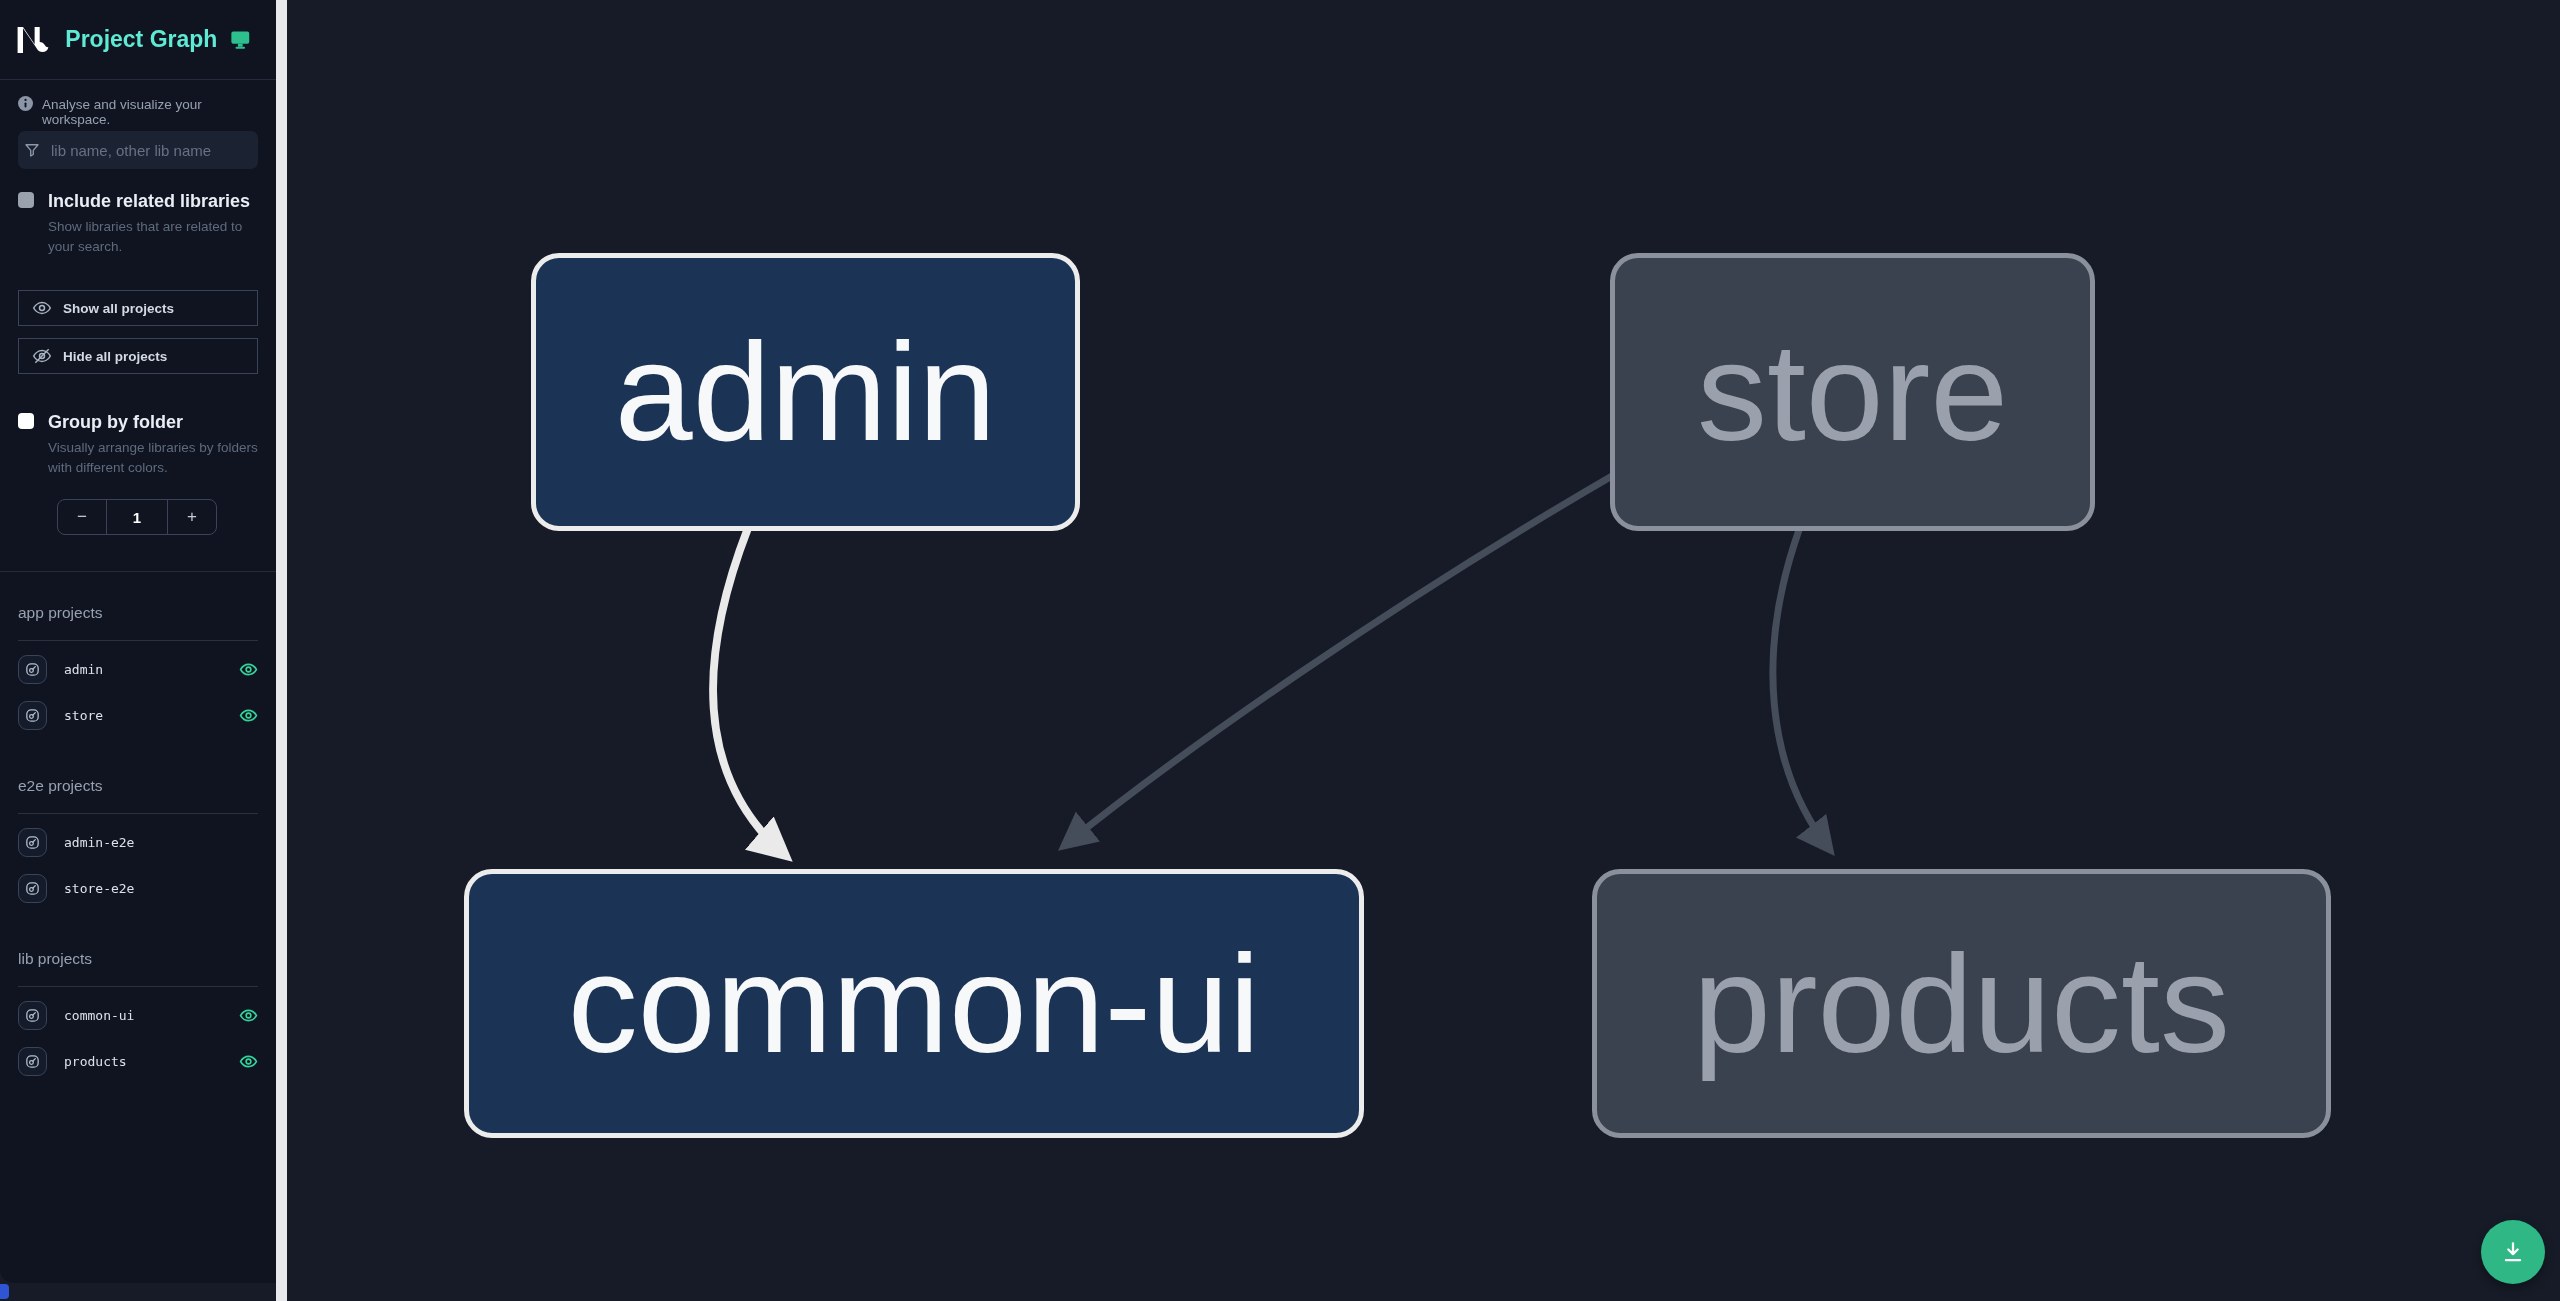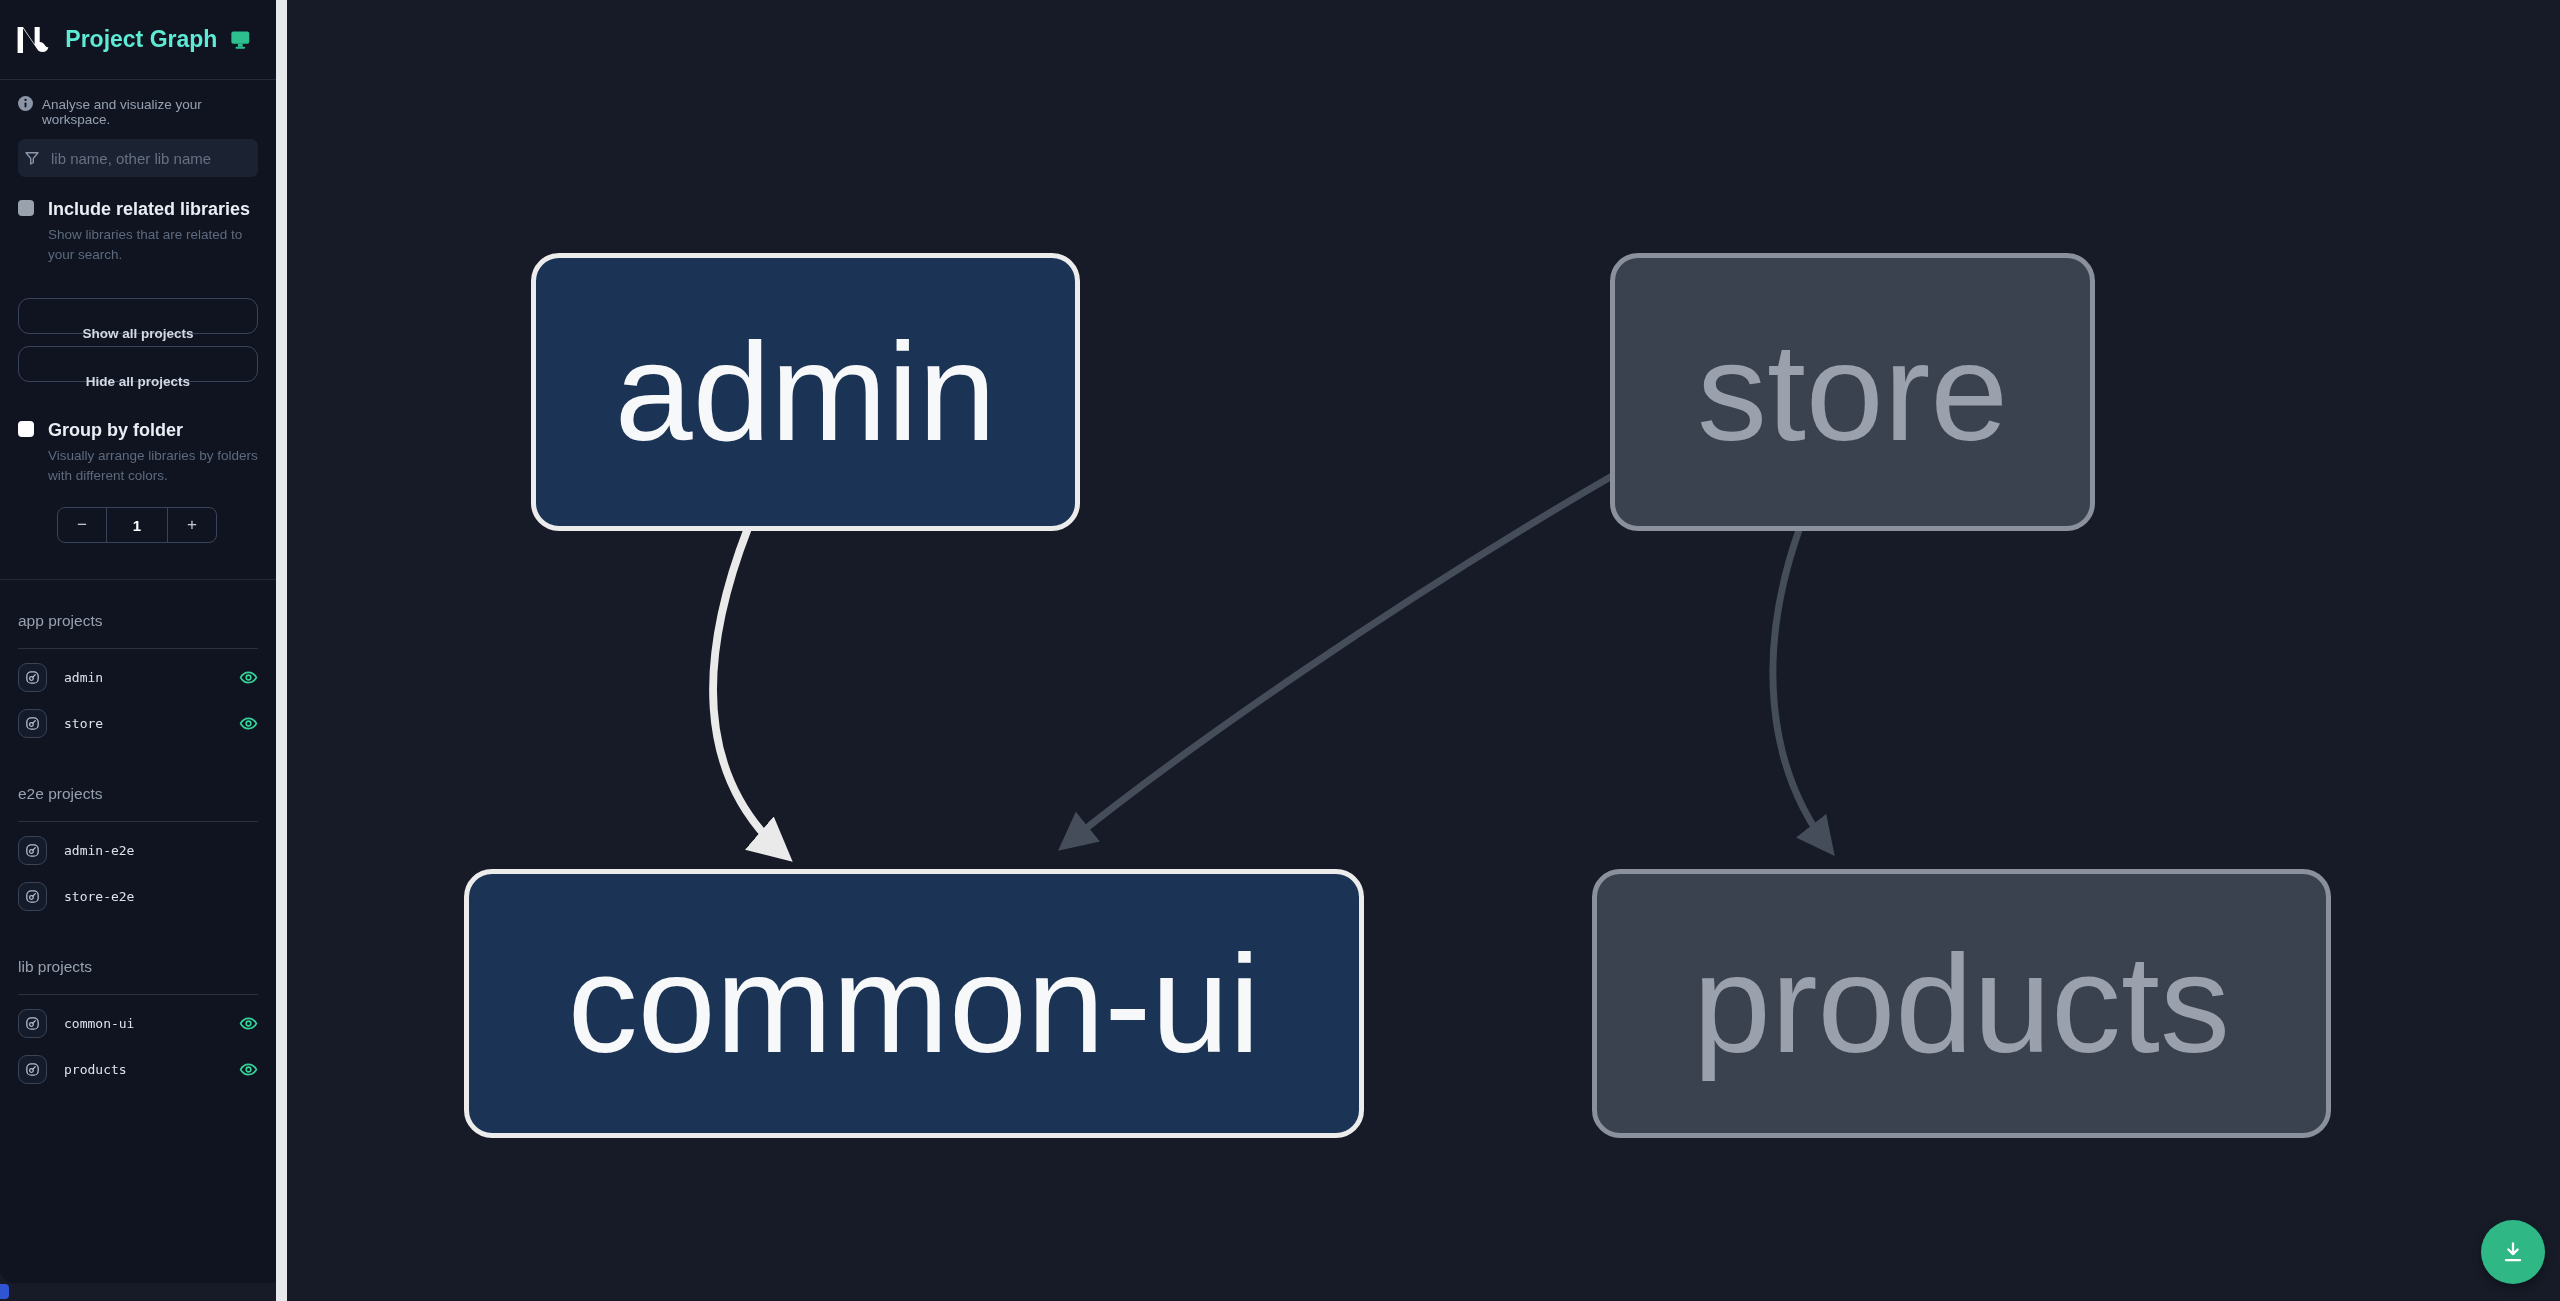--- a/index.html
+++ b/index.html
@@ -35,44 +35,43 @@
   .corner-accent { position:absolute; left:0; top:1284px; width:9px; height:15px; background:#2f55d4; border-radius:0 4px 4px 0; z-index:2; }
 
   .sb-header { height:80px; display:flex; align-items:center; gap:12px; padding:0 24px 0 14px; border-bottom:1px solid #242b3c; }
   .sb-title { font-size:23px; font-weight:700; color:#5eead4; white-space:nowrap; }
   .monitor-icon { margin-left:auto; }
 
   .sb-tagline { display:flex; align-items:flex-start; gap:9px; padding:17px 18px 0 18px; font-size:13.5px; color:#96a0b1; }
   .sb-tagline svg { flex:0 0 auto; margin-top:-1px; }
 
   .sb-search {
-    margin:12px 18px 0; height:38px; background:#1b2232; border-radius:7px;
+    margin:4px 18px 0; height:38px; background:#1b2232; border-radius:7px;
     display:flex; align-items:center; gap:10px; padding:0 5px;
   }
   .sb-search input {
     background:transparent; border:none; outline:none; flex:1;
     font-size:15px; color:#cdd5e1; font-family:"Liberation Sans", sans-serif;
   }
   .sb-search input::placeholder { color:#66718  4; color:#667184; }
 
   .sb-check { display:grid; grid-template-columns:16px 1fr; column-gap:14px; row-gap:5px; margin:22px 18px 0; }
   .sb-check .box { width:16px; height:16px; border-radius:4px; margin-top:1px; cursor:pointer; position:relative; }
   .box.gray  { background:#9aa2ae; }
   .box.white { background:#ffffff; }
   .box.green { background:#24a97e; }
   .box.green svg { position:absolute; left:1.5px; top:2px; }
   .sb-check .lbl { font-size:18px; font-weight:700; color:#e9eef5; }
   .sb-check .desc { grid-column:2; font-size:13.5px; line-height:1.45; color:#5e6a7d; }
 
   .sb-btn {
-    margin:12px 18px 0; width:240px; height:36px; border:1px solid #39445a; border-radius:11px;
+    margin:12px 18px 0; width:240px; height:36px; border:1px solid #39445a; border-radius:0;
     background:transparent; display:flex; align-items:center; gap:11px; padding:16px 13px;
     font-size:13.5px; font-weight:700; color:#d3dae5; cursor:pointer;
     font-family:"Liberation Sans", sans-serif;
-    flex-direction:column;
   }
   .sb-btn:first-of-type { margin-top:34px; }
 
   .stepper {
     margin:22px 0 0 57px; width:160px; height:36px; border:1px solid #39445a; border-radius:8px;
     display:flex; overflow:hidden;
   }
   .stepper > div { display:flex; align-items:center; justify-content:center; }
   .step-btn { flex:1; color:#c4ccd8; font-size:17px; cursor:pointer; }
   .step-val { flex:1.25; border-left:1px solid #39445a; border-right:1px solid #39445a; color:#ffffff; font-size:15px; font-weight:700; }

